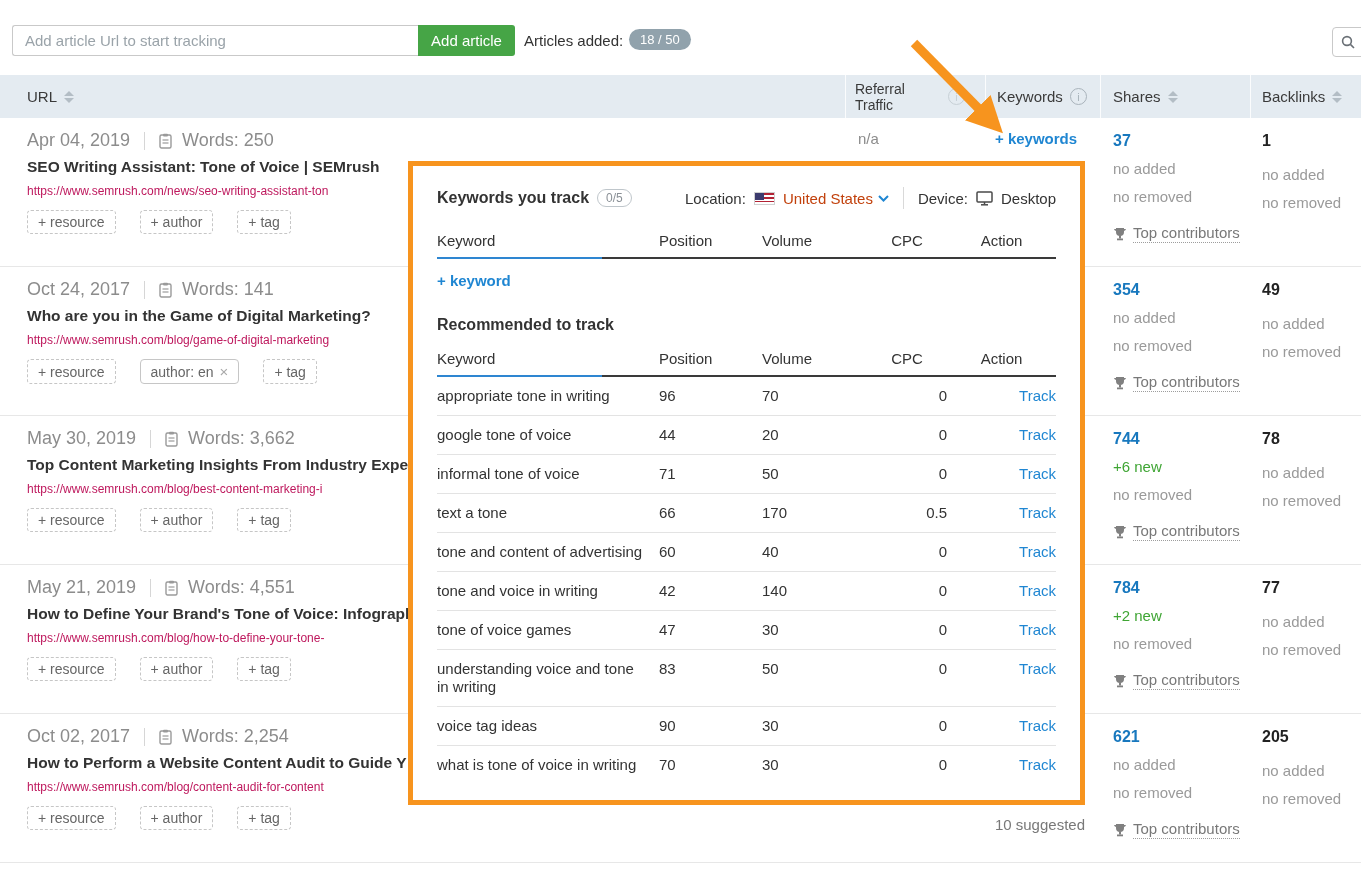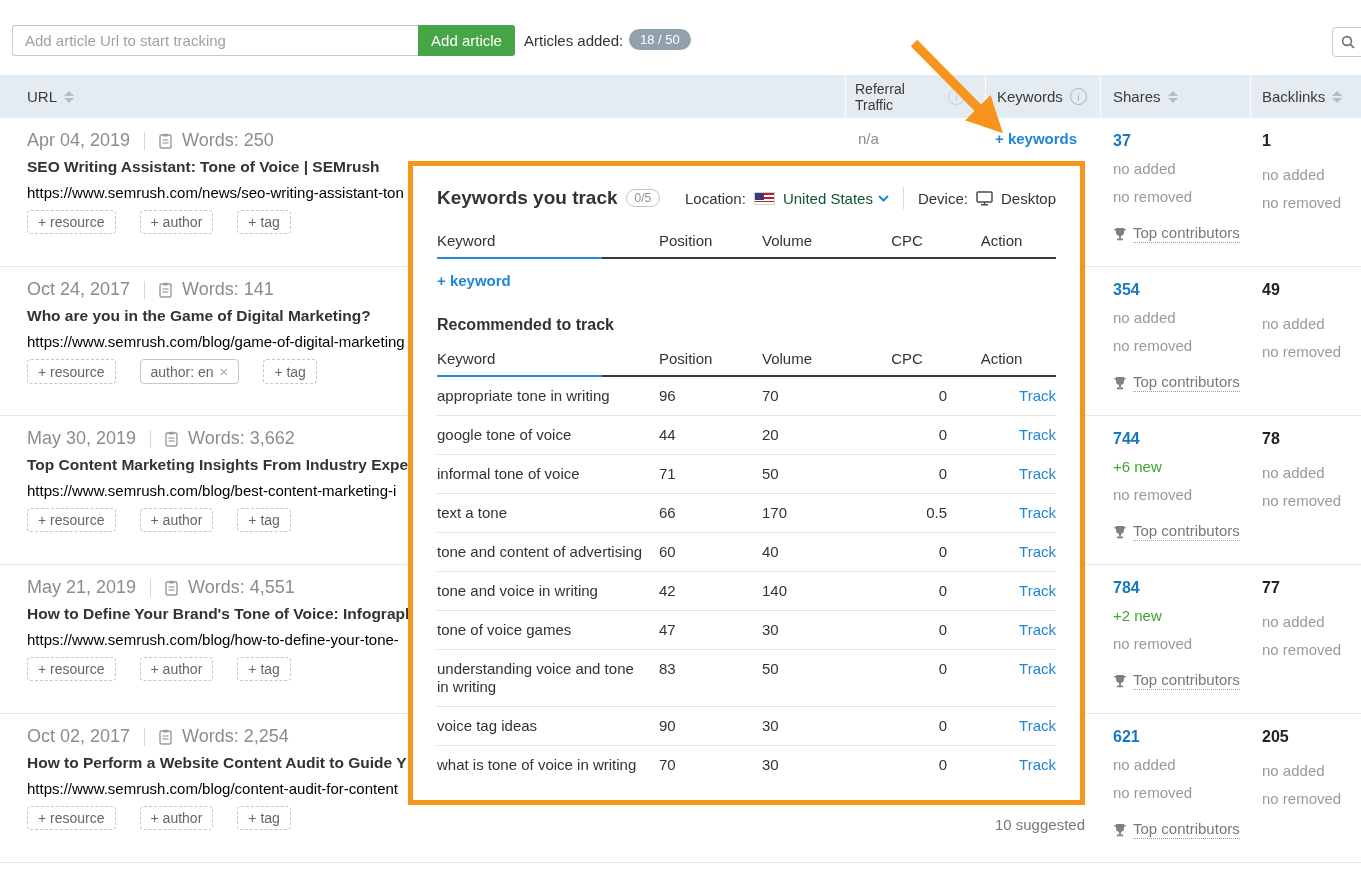--- a/index.html
+++ b/index.html
@@ -41,21 +41,21 @@
   .info-i.light { border-color:#c7d0d6; color:#c7d0d6; }
 
   
   .rows { position:absolute; left:0; top:118px; width:1361px; }
   .row { position:relative; height:149px; border-bottom:1px solid #e7e7e7; }
   .meta { position:absolute; left:27px; top:12px; display:flex; align-items:center; gap:10px;
     color:#8c8c8c; font-size:18px; }
   .meta .bar { width:1px; height:18px; background:#d6d6d6; margin:0 4px; }
   .a-title { position:absolute; left:27px; top:40px; font-weight:bold; font-size:15.5px; color:#333;
     white-space:nowrap; }
-  .a-url { position:absolute; left:27px; top:66px; font-size:15px; color:#000000; white-space:nowrap;text-align:right; }
+  .a-url { position:absolute; left:27px; top:66px; font-size:12px; color:#be185d; white-space:nowrap;text-align:right; }
   .tags { position:absolute; left:27px; top:92px; display:flex; gap:24px; }
   .tag { border:1px dashed #c6c6c6; border-radius:4px; padding:3px 10px; font-size:14px;
     color:#666; display:inline-flex; align-items:center; gap:6px; white-space:nowrap; cursor:pointer; }
   .tag.applied { border-style:solid; }
   .tag .x { color:#a9a9a9; font-size:15px; cursor:pointer; }
   .c-ref { position:absolute; left:858px; top:12px; color:#8c8c8c; font-size:15px; }
   .c-kwlink { position:absolute; left:995px; top:12px; color:#1f86d2; font-weight:bold;
     font-size:15px; text-decoration:none; cursor:pointer; }
   .c-shares { position:absolute; left:1113px; top:0; width:150px; }
   .c-back   { position:absolute; left:1262px; top:0; width:99px; }
@@ -65,28 +65,28 @@
   .c-shares .s1 { top:42px; } .c-shares .s2 { top:70px; }
   .c-back .s1 { top:48px; } .c-back .s2 { top:76px; }
   .sub.green { color:#3fa534; }
   .contrib { position:absolute; top:106px; display:flex; align-items:center; gap:6px; cursor:pointer; }
   .contrib span { font-size:15px; color:#787878; border-bottom:1px dotted #9d9d9d; padding-bottom:1px; }
 
   
   .popup { position:absolute; left:408px; top:161px; width:677px; height:644px;
     border:5px solid #f7941e; background:#fff; z-index:5; padding:21px 24px; }
   .p-head { display:flex; align-items:center; }
-  .p-title { font-weight:bold; font-size:19px; color:#333; }
+  .p-title { font-weight:bold; font-size:16px; color:#333; }
   .p-quota { border:1px solid #bfc6cb; border-radius:10px; padding:1px 8px; font-size:12px;
     color:#8a9096; margin-left:8px; }
   .p-right { margin-left:auto; display:flex; align-items:center; gap:8px; font-size:15px; color:#333; }
   .flag { position:relative; width:21px; height:13px;
     background:repeating-linear-gradient(#b22234 0 1.9px,#fff 1.9px 3.8px); border:1px solid #d0d0d0; }
   .flag::after { content:""; position:absolute; left:0; top:0; width:9px; height:7px; background:#3c3b6e; }
-  .loc-link { color:#14532d; text-decoration:none; display:inline-flex; align-items:center; gap:5px; cursor:pointer; }
+  .loc-link { color:#c2410c; text-decoration:none; display:inline-flex; align-items:center; gap:5px; cursor:pointer; }
   .p-div { width:1px; height:22px; background:#d9d9d9; margin:0 6px; }
   .grid5 { display:grid; grid-template-columns:222px 103px 105px 80px 1fr; }
   .p-thead { margin-top:23px; padding-bottom:8px; border-bottom:2px solid #3a3a3a;
     position:relative; font-size:15px; color:#333; }
   .p-thead::after { content:""; position:absolute; left:0; bottom:-2px; width:165px; height:2px; background:#2e86d1; }
   .hc-r { text-align:center; }
   .p-addkw { padding:13px 0 4px; }
   .p-addkw a { color:#1f86d2; font-weight:bold; font-size:15px; text-decoration:none; cursor:pointer; }
   .p-rec { margin-top:22px; font-weight:bold; font-size:16px; color:#333; }
   .krow { padding:10px 0; border-bottom:1px solid #e3e3e3; font-size:15px; color:#333; align-items:start; }

